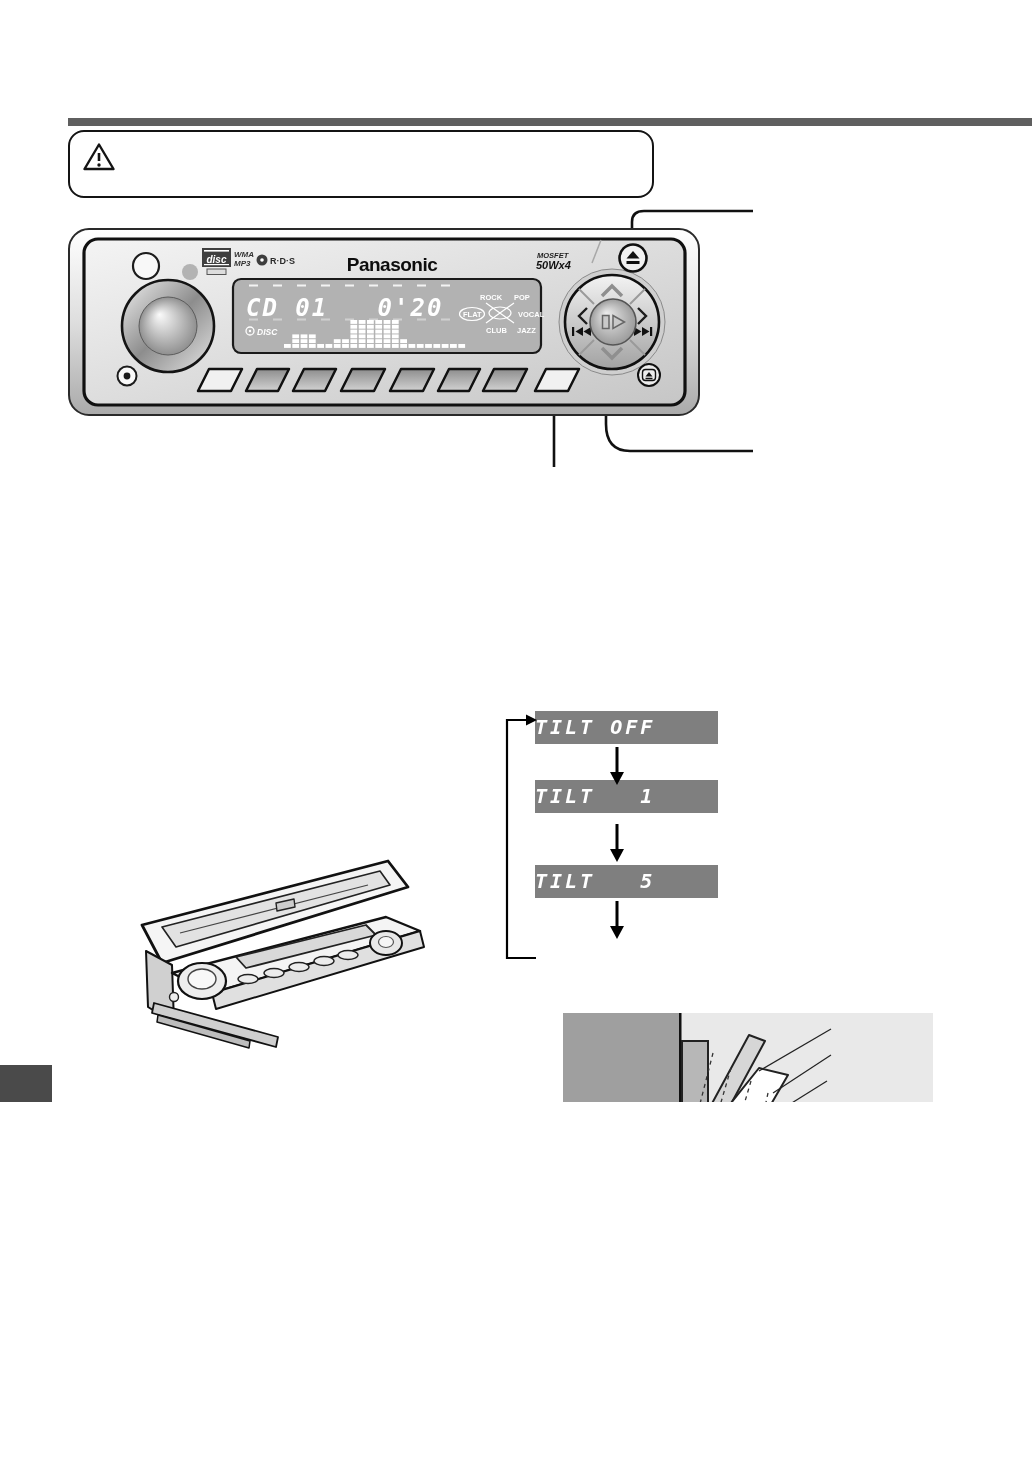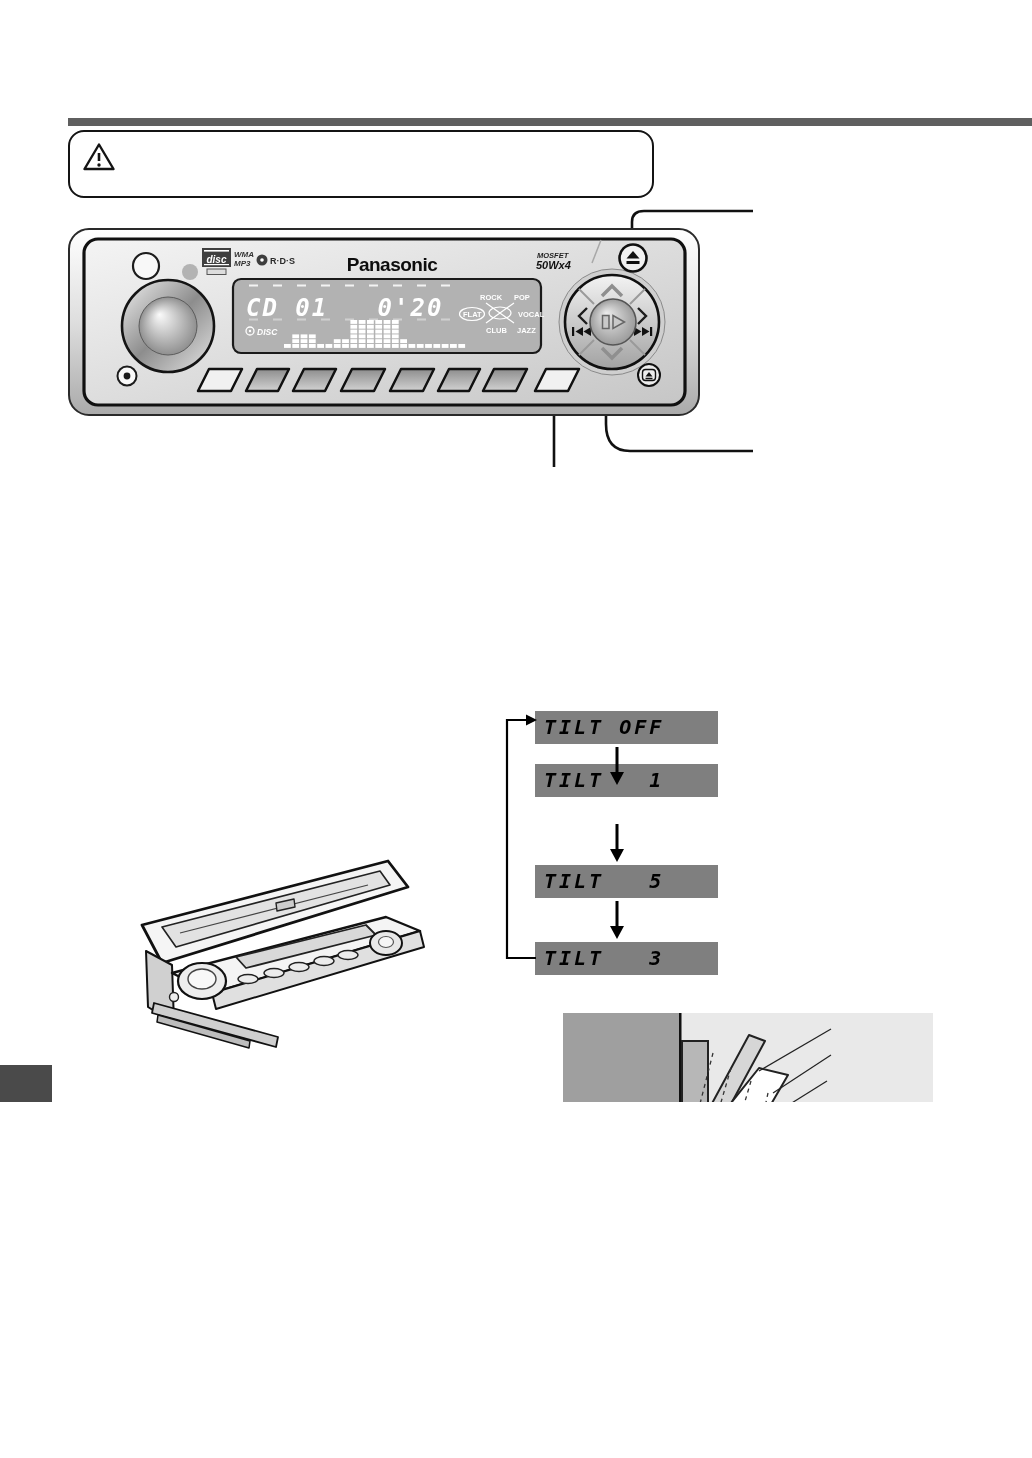--- a/index.html
+++ b/index.html
@@ -2,23 +2,23 @@
 <html><head>
 <meta charset="utf-8">
 <style>
   html,body{margin:0;padding:0;background:#fff;}
   #page{position:relative;width:1032px;height:1102px;background:#fff;overflow:hidden;
         font-family:"Liberation Sans", sans-serif;}
   .abs{position:absolute;}
   #top-bar{left:68px;top:118px;width:964px;height:8px;background:#5f5f5f;}
   #caution-box{left:68px;top:130px;width:582px;height:64px;border:2.5px solid #141414;border-radius:16px;}
   #caution-icon{left:12px;top:10px;width:34px;height:30px;}
-  .lcd{left:535px;width:183px;height:33px;background:#7f7f7f;color:#000000;
+  .lcd{left:535px;width:183px;height:33px;background:#7f7f7f;color:#ffffff;
        font-family:"DejaVu Sans Mono", monospace;font-weight:bold;font-style:italic;
-       font-size:20px;line-height:33px;letter-spacing:3px;white-space:pre;padding-left:9px;
+       font-size:20px;line-height:33px;letter-spacing:3px;white-space:pre;
        box-sizing:border-box;}
   #side-tab{left:0;top:1065px;width:52px;height:167px;background:#4a4a4a;}
   #footer-box{left:180px;top:1417px;width:148px;height:41px;background:#000;}
 </style>
 </head>
 <body>
 
 <div id="page">
 
   <div id="top-bar" class="abs"></div>
@@ -230,23 +230,22 @@
 
     <circle cx="649" cy="375" r="11" fill="#ececec" stroke="#101010" stroke-width="2"></circle>
     <g>
       <rect x="642.5" y="369.5" width="13" height="11" rx="3" fill="none" stroke="#111" stroke-width="1.4"></rect>
       <polygon points="645.5,376.5 652.5,376.5 649,372" fill="#111"></polygon>
       <line x1="645.5" y1="378.5" x2="652.5" y2="378.5" stroke="#111" stroke-width="1.5"></line>
     </g>
   </svg>
 
   <div class="abs lcd" style="top:711px">TILT OFF</div>
-  <div class="abs lcd" style="top:764px">TILT   1</div>
+  <div class="abs lcd" style="top:780px">TILT   1</div>
   <div class="abs lcd" style="top:865px">TILT   5</div>
-  <div class="abs lcd" style="top:942px">TILT   3</div>
 
   <svg class="abs" style="left:609px;top:747px" width="16" height="38">
     <rect x="6.5" y="0" width="3" height="26" fill="#000"></rect>
       <polygon points="1,25 15,25 8,38" fill="#000"></polygon>
   </svg>
   <svg class="abs" style="left:609px;top:824px" width="16" height="38">
     <rect x="6.5" y="0" width="3" height="26" fill="#000"></rect>
       <polygon points="1,25 15,25 8,38" fill="#000"></polygon>
   </svg>
   <svg class="abs" style="left:609px;top:901px" width="16" height="38">

